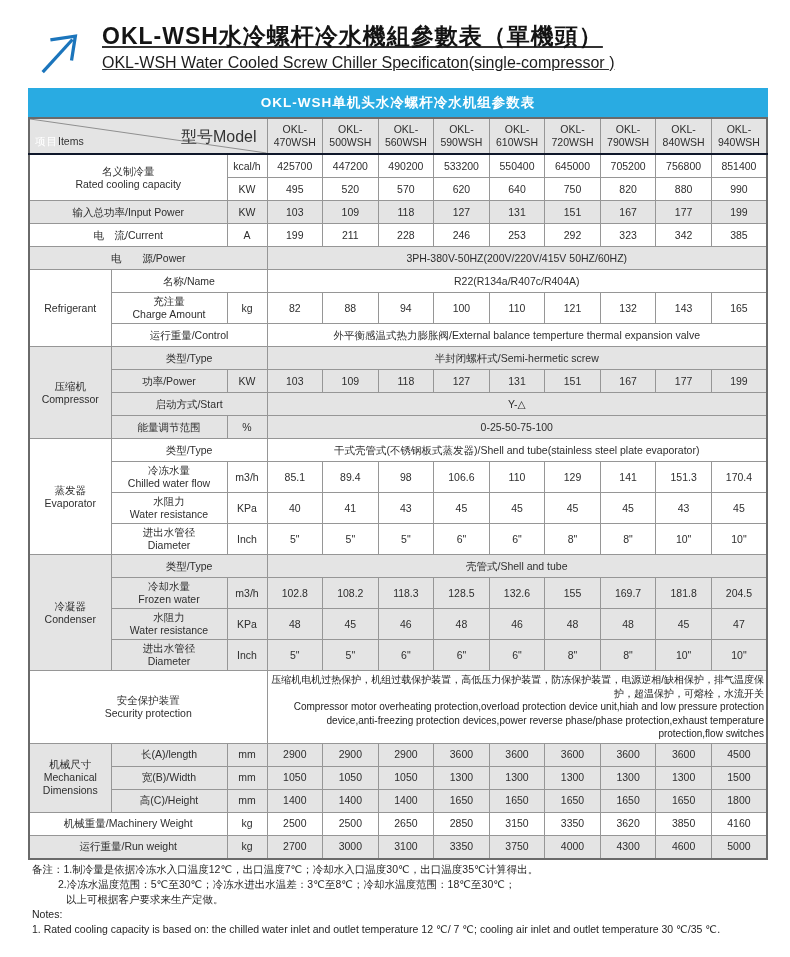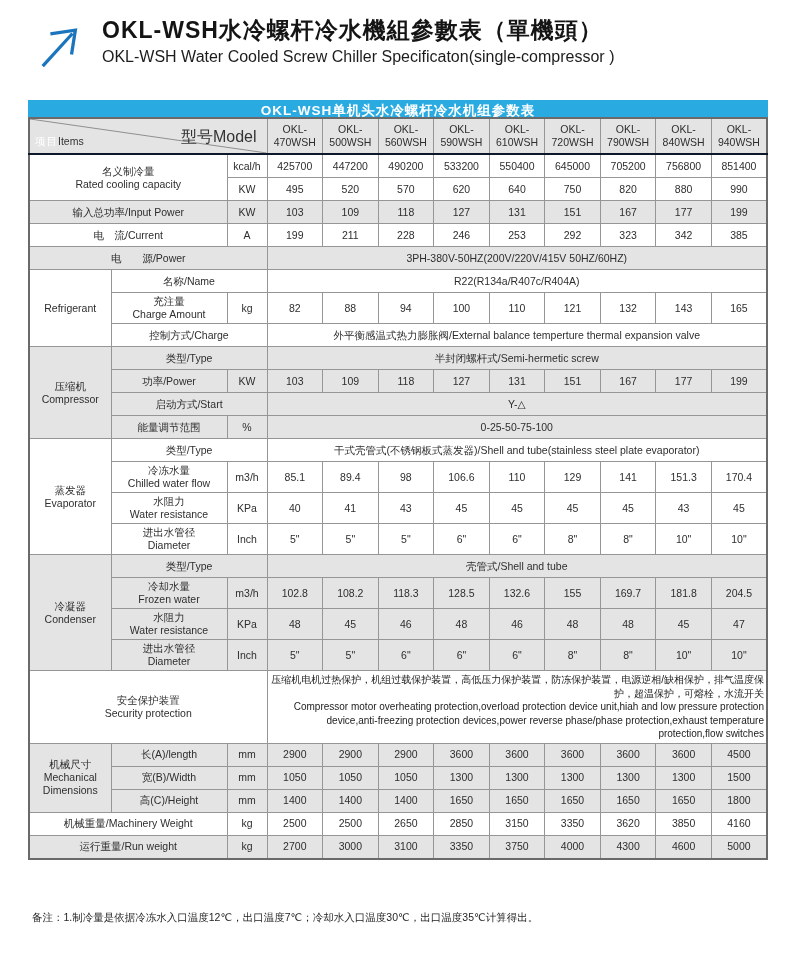--- a/index.html
+++ b/index.html
@@ -4,32 +4,32 @@
 <style>
   html,body{margin:0;padding:0;}
   body{
     width:790px;height:957px;position:relative;background:#fff;
     font-family:"Liberation Sans","DejaVu Sans",sans-serif;color:#333;
     -webkit-font-smoothing:antialiased;
   }
   .page{position:absolute;inset:0;overflow:hidden;}
 
   
-  .hdr{display:flex;align-items:flex-start;margin:16px 0 0 36px;}
+  .hdr{display:flex;align-items:flex-start;margin:22px 0 0 36px;text-decoration:underline;}
   .arrow-wrap{width:48px;height:50px;flex:0 0 auto;margin-top:4px;}
   .arrow-wrap svg{width:48px;height:50px;}
   .titles{margin-left:18px;}
   .title-zh{font-size:23px;font-weight:700;color:#141414;margin:0;letter-spacing:1px;line-height:28px;}
   .title-en{font-size:16px;color:#1c1c1c;margin-top:3px;line-height:19px;}
 
   
   .banner{
-    position:absolute;left:28px;top:88px;width:740px;height:22px;box-sizing:border-box;
+    position:absolute;left:28px;top:88px;width:740px;height:30px;box-sizing:border-box;
     background:var(--blue,#29abe2);color:#fff;font-size:13.5px;font-weight:700;
-    display:flex;align-items:center;justify-content:center;letter-spacing:1px;margin-top:12px;
+    display:flex;align-items:center;justify-content:center;letter-spacing:1px;
   }
 
   
   table.spec{
     position:absolute;left:28px;top:117px;width:740px;
     border-collapse:collapse;table-layout:fixed;
     border:2px solid #6a6a6a;
   }
   table.spec td{
     border:1px solid var(--grid,#969696);
@@ -52,21 +52,21 @@
   td.group{font-size:10.5px;color:#2e2e2e;}
   td.label{font-size:10.5px;}
   td.unit{font-size:10px;margin-top:32px;}
   td.val{font-size:10.5px;}
   td.merged{font-size:10.5px;}
   td.merged-left{text-align:left;padding:3px 6px;}
   .sec-line{font-size:10px;line-height:13.5px;text-align:right;color:#222;}
 
   
   .notes{position:absolute;left:32px;top:862px;width:730px;font-size:10.5px;line-height:15px;color:#1f1f1f;}
-  .note-line{white-space:pre-line;margin-top:48px;}
+  .note-line{white-space:pre-line;}
   .indent1{padding-left:26px;}
   .indent2{padding-left:34px;}
 </style>
 </head>
 <body>
 
 <div class="page">
 
   <div class="hdr">
     <span class="arrow-wrap">
@@ -191,21 +191,21 @@
           <td class="val">88</td>
           <td class="val">94</td>
           <td class="val">100</td>
           <td class="val">110</td>
           <td class="val">121</td>
           <td class="val">132</td>
           <td class="val">143</td>
           <td class="val">165</td>
         </tr>
         <tr>
-          <td class="label" colspan="2">控制方式/Charge</td>
+          <td class="label" colspan="2">运行重量/Control</td>
           <td class="merged" colspan="9">外平衡感温式热力膨胀阀/External balance temperture thermal expansion valve</td>
         </tr>
         <tr class="shade">
           <td class="group" rowspan="4">压缩机
 Compressor</td>
           <td class="label" colspan="2">类型/Type</td>
           <td class="merged" colspan="9">半封闭螺杆式/Semi-hermetic screw</td>
         </tr>
         <tr class="shade">
           <td class="label" colspan="1">功率/Power</td>

